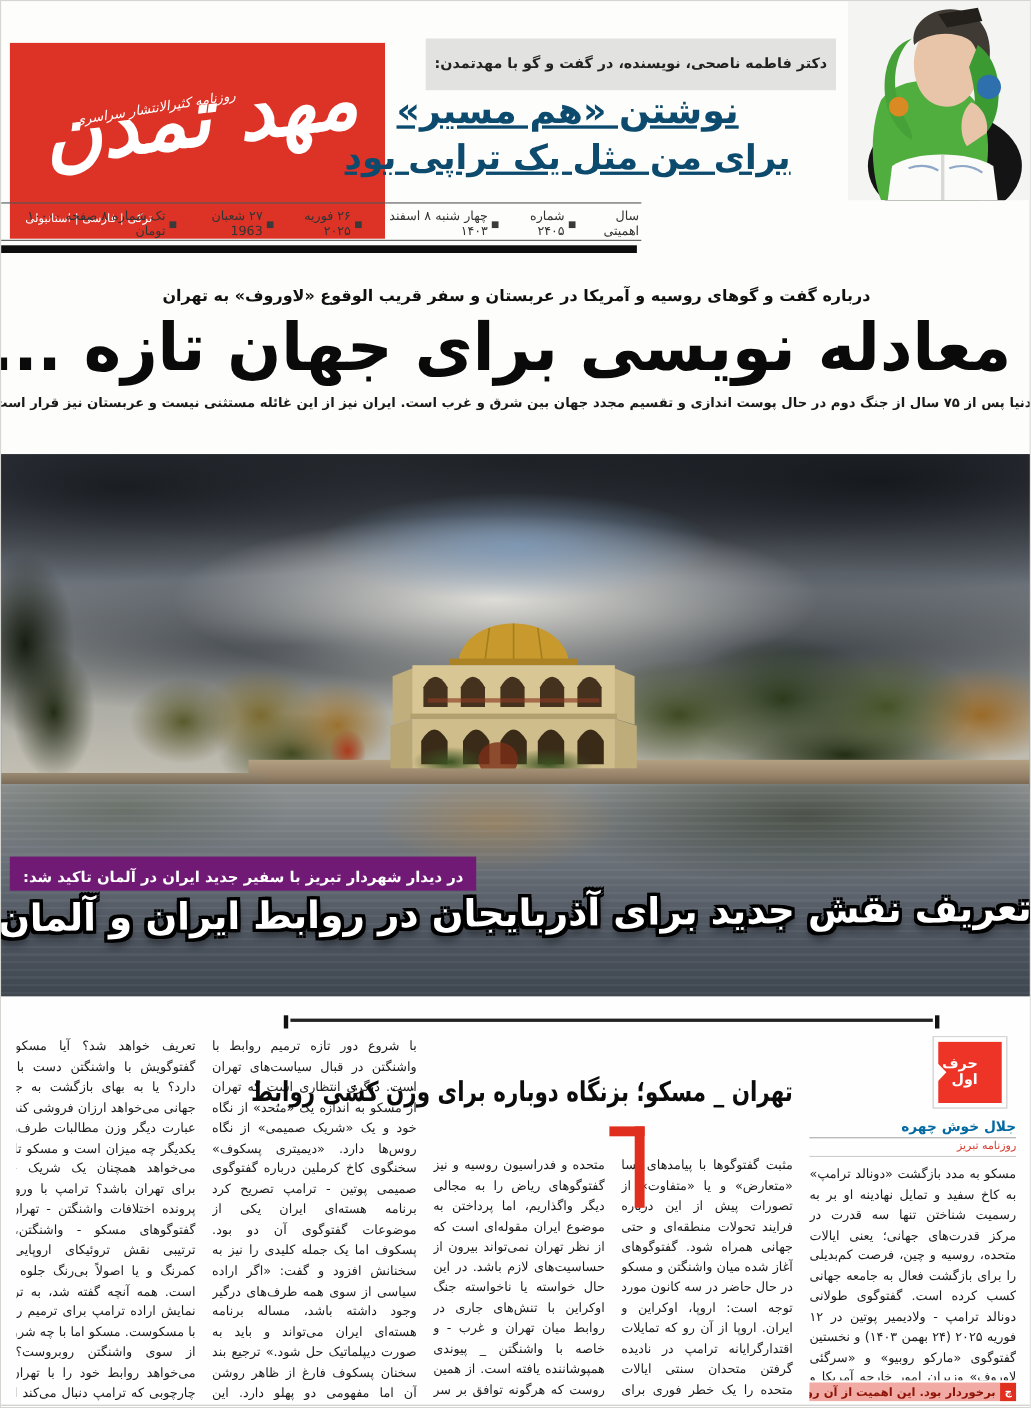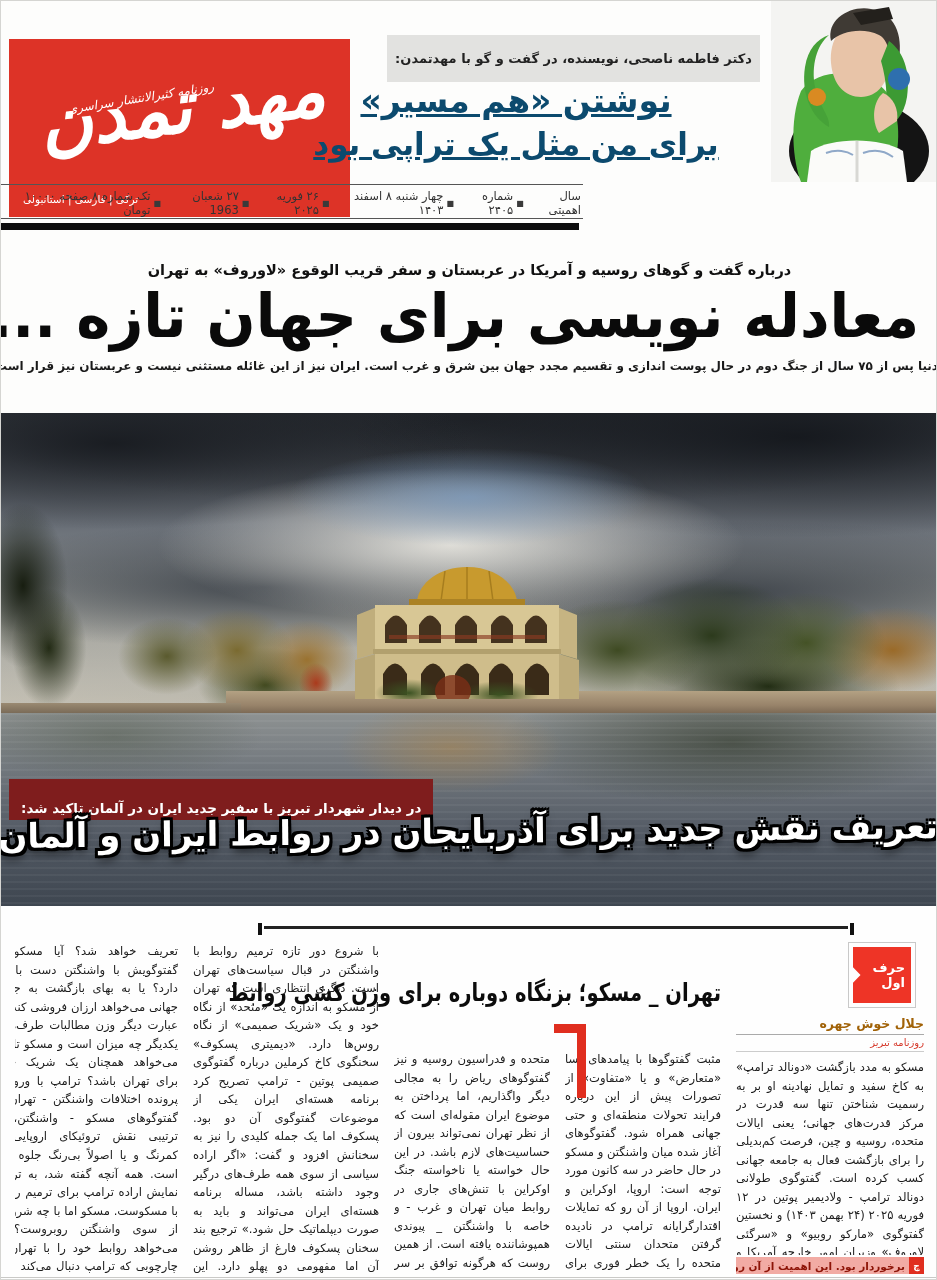--- a/index.html
+++ b/index.html
@@ -112,22 +112,22 @@
       radial-gradient(ellipse 300px 80px at 78% 15%, rgba(32,40,22,.55), rgba(32,40,22,0) 78%),
       radial-gradient(ellipse 200px 60px at 12% 12%, rgba(70,80,60,.4), rgba(70,80,60,0) 75%),
       linear-gradient(180deg, #8e9292 0%, #70767c 30%, #555c66 60%, #3e4650 100%);
   }
   .ripples {
     position:absolute; top:300px; left:0; width:937px; height:193px; opacity:.5;
     background:repeating-linear-gradient(180deg, rgba(255,255,255,.09) 0 2px, rgba(0,0,0,0) 2px 7px);
   }
   .pavilion-svg { position:absolute; top:152px; left:348px; }
   .photo-caption {
-    position:absolute; top:366px; left:8px; background:#7f1d1d; color:#fff;
-    font-size:13.5px; font-weight:bold; padding:21px 12px 4px 12px;
+    position:absolute; top:366px; left:8px; background:#701a75; color:#fff;
+    font-size:13.5px; font-weight:bold; padding:11px 12px 4px 12px;
   }
   .photo-headline {
     position:absolute; top:398px; left:0; width:937px; text-align:center;
     color:#fff; font-size:34px; font-weight:bold; white-space:nowrap;
     text-shadow:-3px -3px 0 #000, 3px -3px 0 #000, -3px 3px 0 #000, 3px 3px 0 #000,
                  0 -3px 0 #000, 0 3px 0 #000, -3px 0 0 #000, 3px 0 0 #000, 0 6px 8px rgba(0,0,0,.6);
     transform:rotate(-.6deg);
   }
   
   #bottom { position:absolute; top:905px; left:0; width:937px; height:375px; background:#fefefe; }
@@ -144,24 +144,24 @@
     grid-template-rows:100px 1fr; gap:8px 15px; overflow:hidden;
   }
   .a-col { grid-row:1 / 3; grid-column:1; display:flex; flex-direction:column; position:relative; }
   .badge-frame {
     align-self:flex-start; border:1px solid #c9c9c9; padding:4px; margin-right:8px;
   }
   .badge {
     width:58px; height:56px; background:#ee3426; color:#fff; font-size:13px; font-weight:bold;
     display:flex; align-items:center; justify-content:center;
     clip-path:polygon(0 0, 100% 0, 100% 100%, 0 100%, 0 64%, 13% 50%, 0 36%);
-    padding-right:6px;
+    padding-right:22px;
   }
   .byline { margin-top:8px; }
-  .byline .name { font-size:12.5px; font-weight:bold; color:#a16207; }
+  .byline .name { font-size:12.5px; font-weight:bold; color:#0369a1; }
   .byline .nrule { border-top:1px solid #aaa; margin:3px 0 2px; }
   .byline .role { font-size:10px; color:#d6392b; }
   .byline .nrule2 { border-top:1px solid #ccc; margin:3px 0 0; }
   .intro-text {
     flex:1; overflow:hidden; margin-top:6px;
     font-size:11.6px; line-height:1.6; color:#1c1c1c; text-align:justify;
   }
   .cont-marker {
     margin-top:2px; background:#f2aba4; color:#8d1407; font-size:10.5px; font-weight:bold;
     display:flex; align-items:center; height:17px; overflow:hidden; white-space:nowrap;

